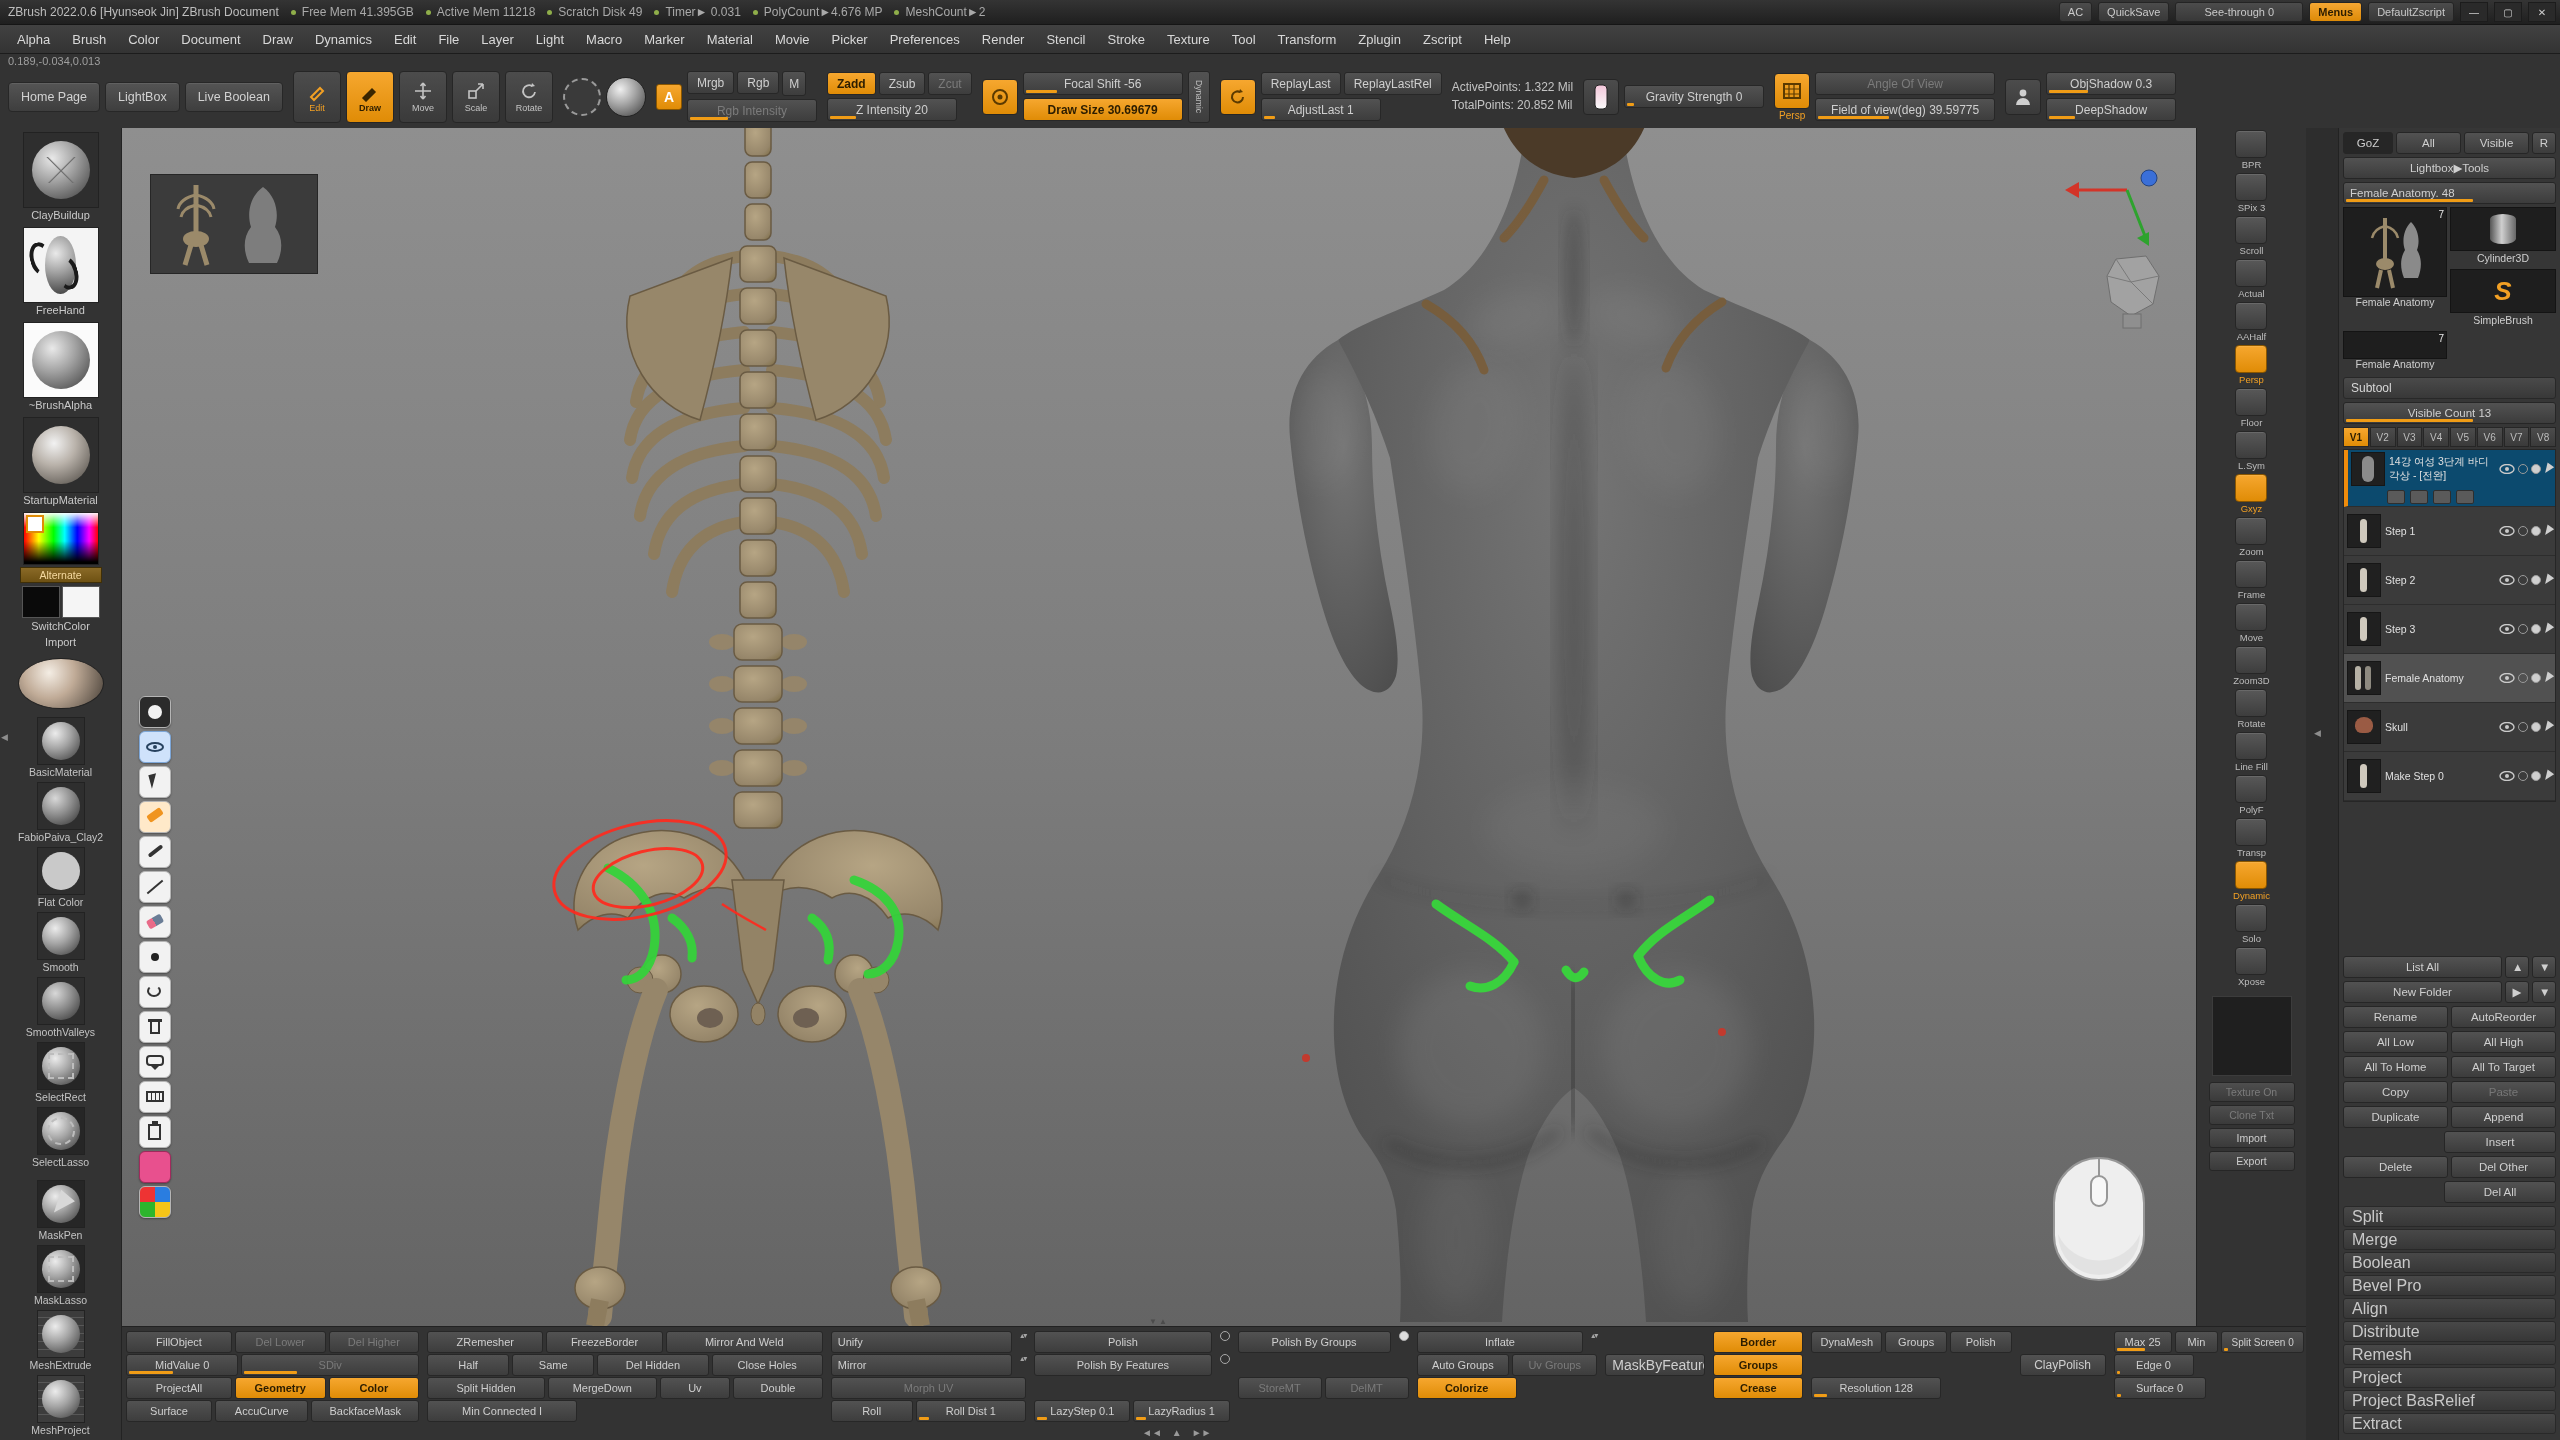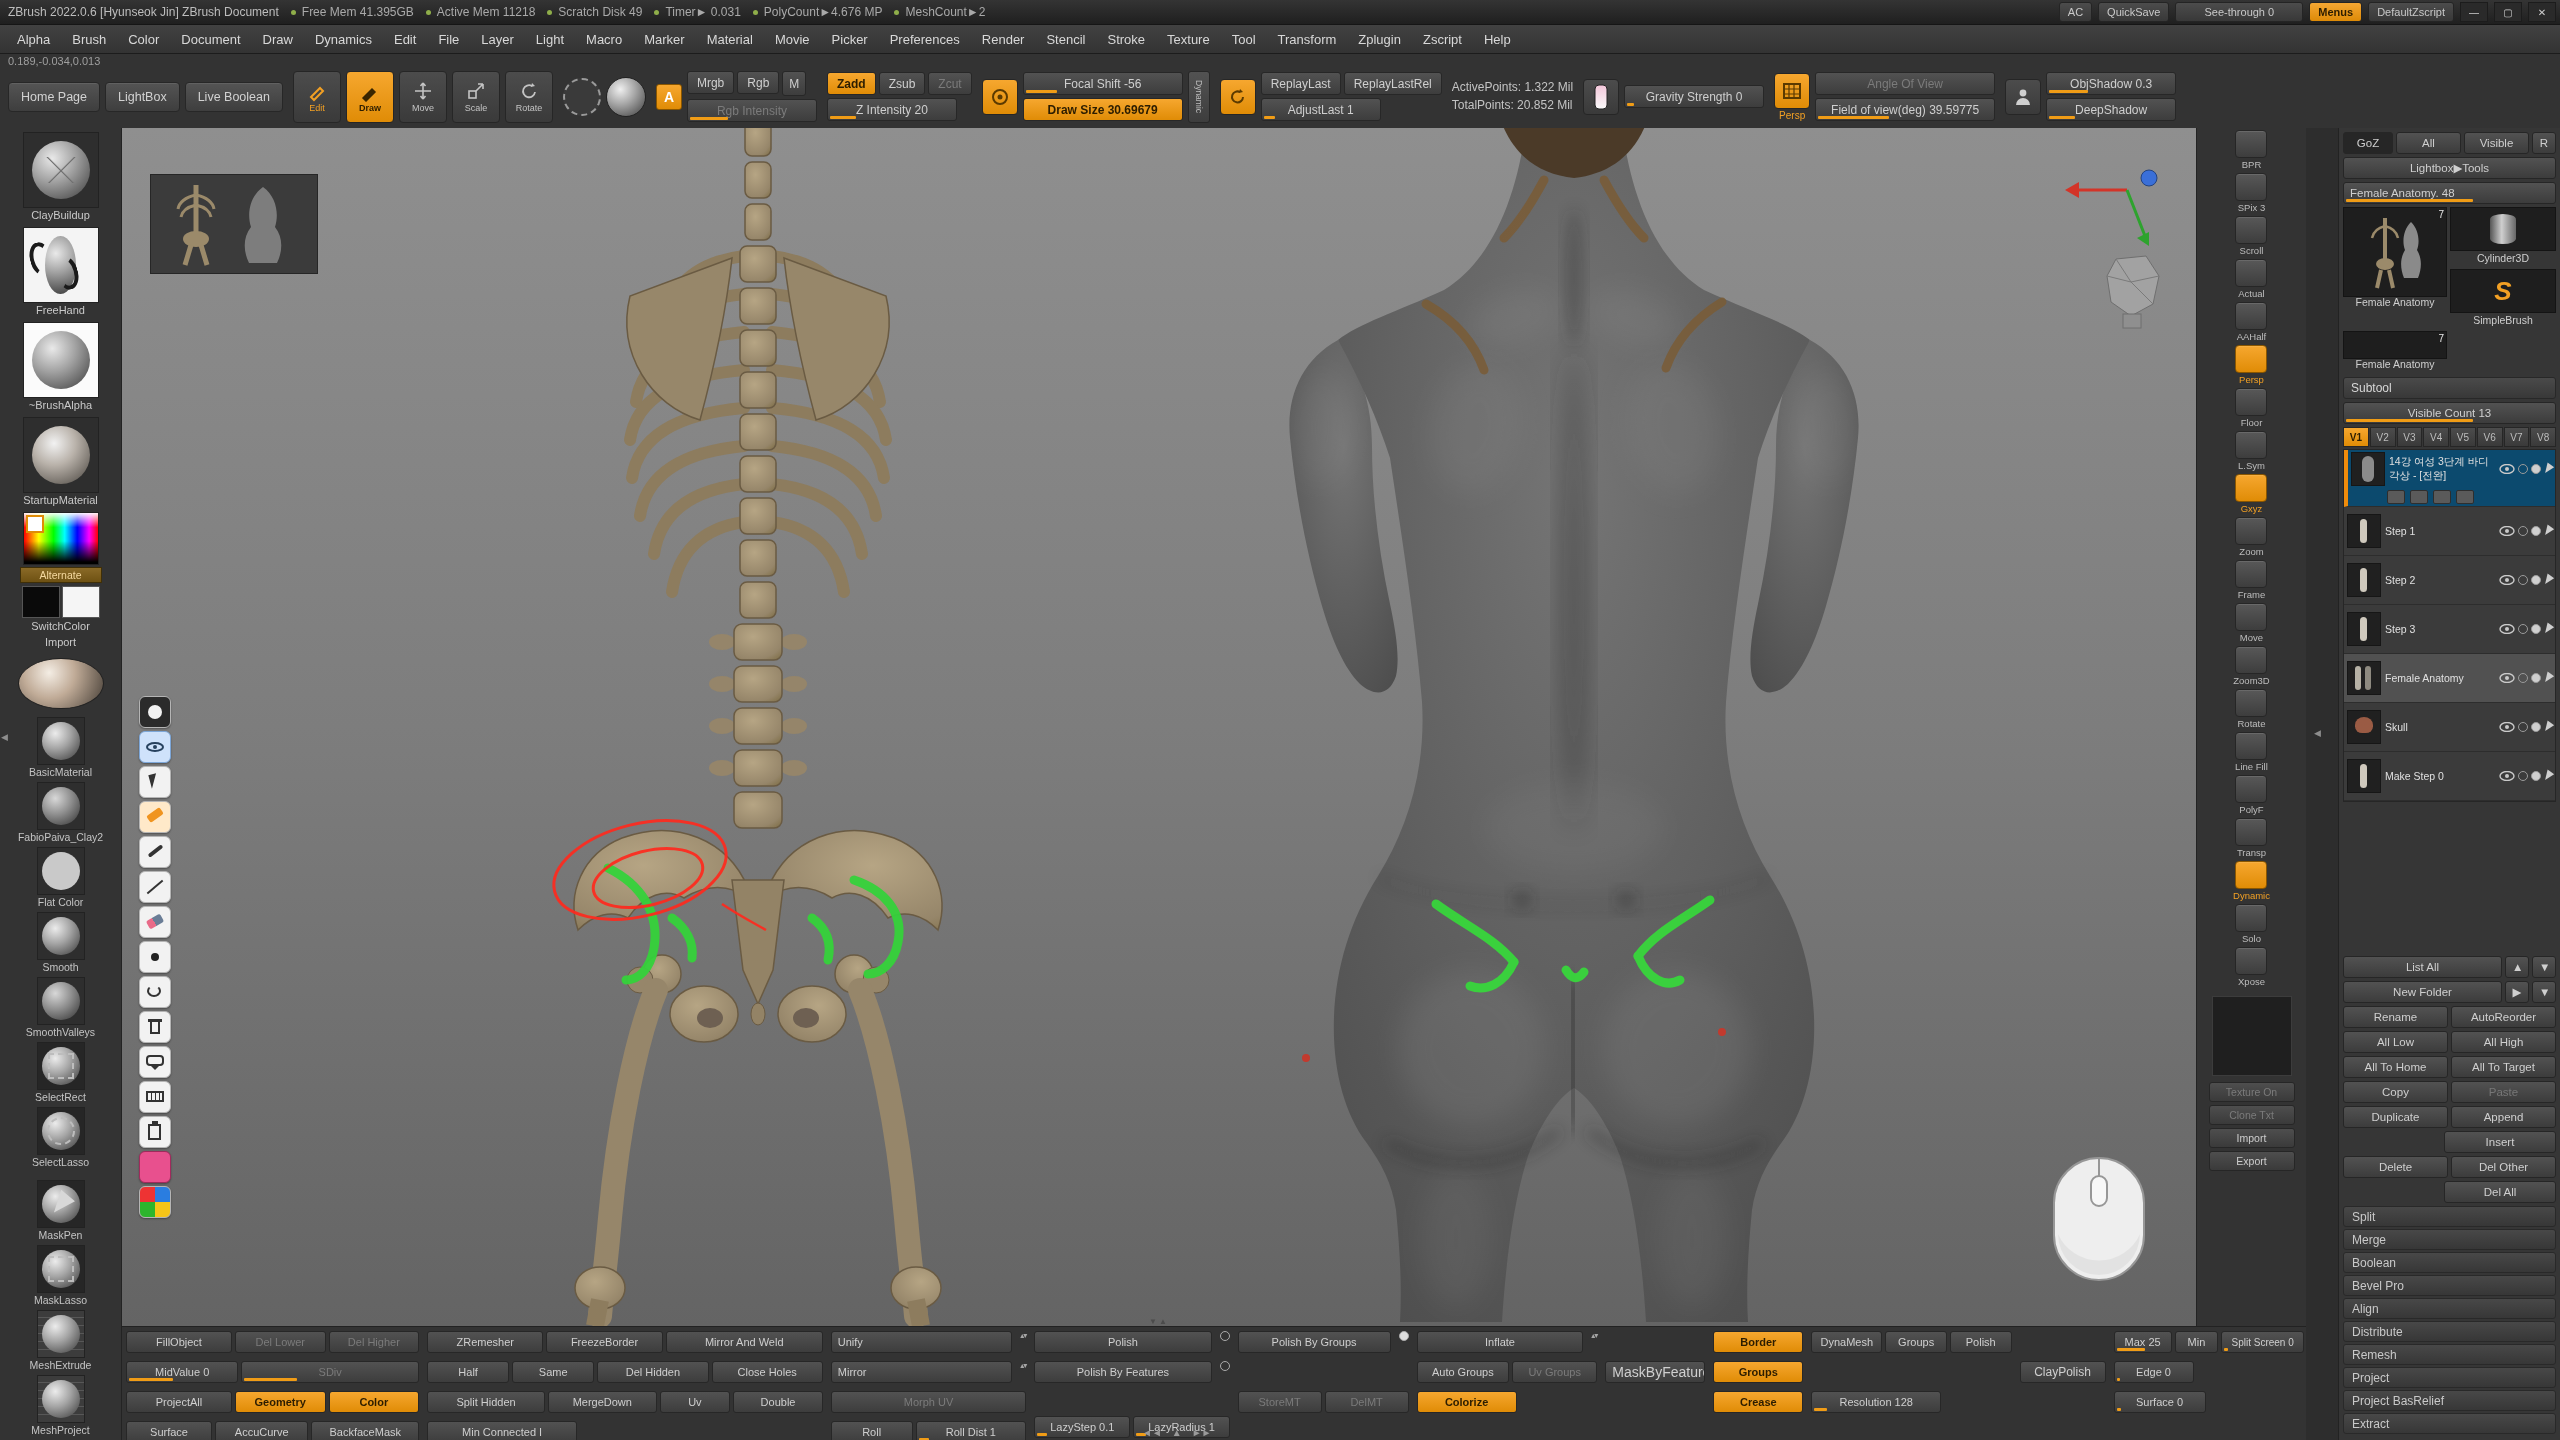--- a/index.html
+++ b/index.html
@@ -196,24 +196,24 @@
   .st-name{flex:1;font-size:10.5px;color:#e0e0e0;overflow:hidden;}
   .st-right{display:flex;align-items:center;gap:3px;}
   .st-dot{width:8px;height:8px;border-radius:50%;border:1px solid #9a9a9a;display:inline-block;}
   .st-dot.fill{background:#cfcfcf;}
   .st-pen{width:0;height:0;border-left:4px solid transparent;border-right:4px solid transparent;border-top:10px solid #cfcfcf;transform:rotate(35deg);}
   .st-sub{display:none;width:100%;padding-left:36px;gap:5px;}
   .st-item.sel .st-sub{display:flex;}
   .st-chip{width:16px;height:12px;background:#5a5a5a;border:1px solid #2e2e2e;border-radius:2px;}
   .rp-spacer{flex:1;}
   .rp-sec{height:21px;background:linear-gradient(#484848,#373737);border:1px solid #292929;border-radius:3px;color:#c9c9c9;
-          font-size:12px;display:flex;align-items:center;padding-left:8px;margin-bottom:2px;text-align:right;}
+          font-size:16px;display:flex;align-items:center;padding-left:8px;margin-bottom:2px;text-align:right;}
 
   
-  .bp-group{display:flex;flex-direction:column;gap:8px;}
+  .bp-group{display:flex;flex-direction:column;gap:1px;}
   .bp-row{display:flex;gap:3px;height:22px;}
   .bbtn{height:22px;padding:0 6px;background:linear-gradient(#525252,#3d3d3d);border:1px solid #272727;border-radius:3px;
         color:#cfcfcf;font-size:11px;position:relative;white-space:nowrap;overflow:hidden;}
   .bbtn.orange{background:linear-gradient(#f6a72f,#e08c06);color:#2c1d00;font-weight:bold;}
   .bbtn.dim{color:#7b7b7b;}
   .bp-spacer{flex:1;visibility:hidden;}
   .tg{display:inline-block;width:8px;height:8px;border:1px solid #aaa;border-radius:50%;margin-left:5px;vertical-align:-1px;}
   .tg.on{background:#ddd;}
   .spin{font-size:8px;color:#a5a5a5;margin-left:5px;letter-spacing:-1px;}
   .pagination{position:absolute;left:1020px;bottom:2px;font-size:10px;color:#9a9a9a;display:flex;gap:10px;align-items:center;}

